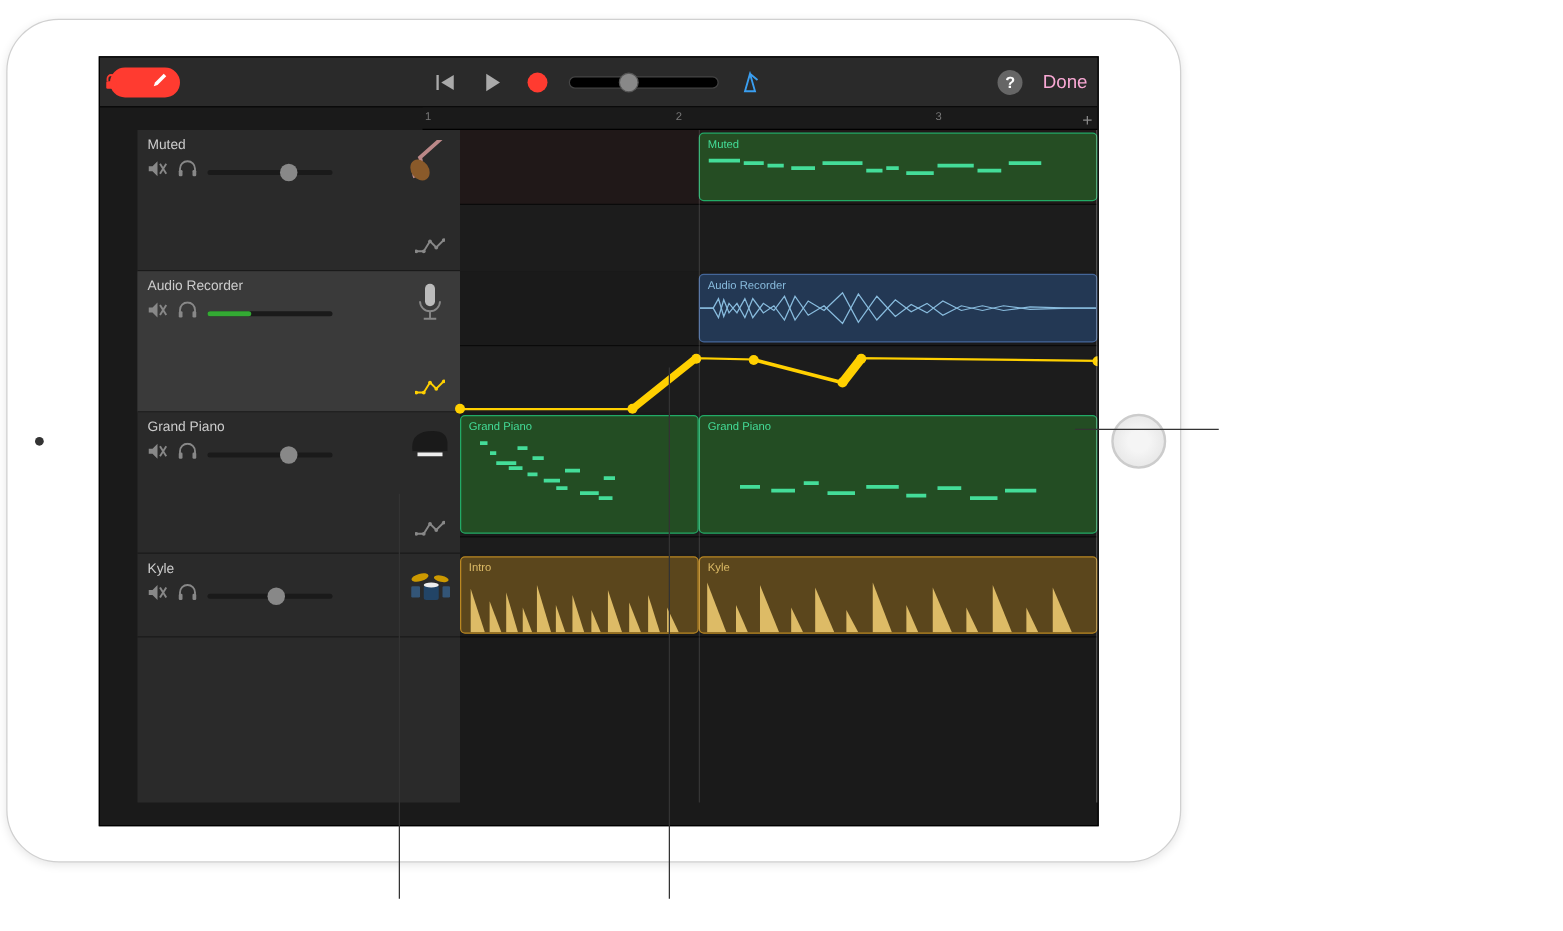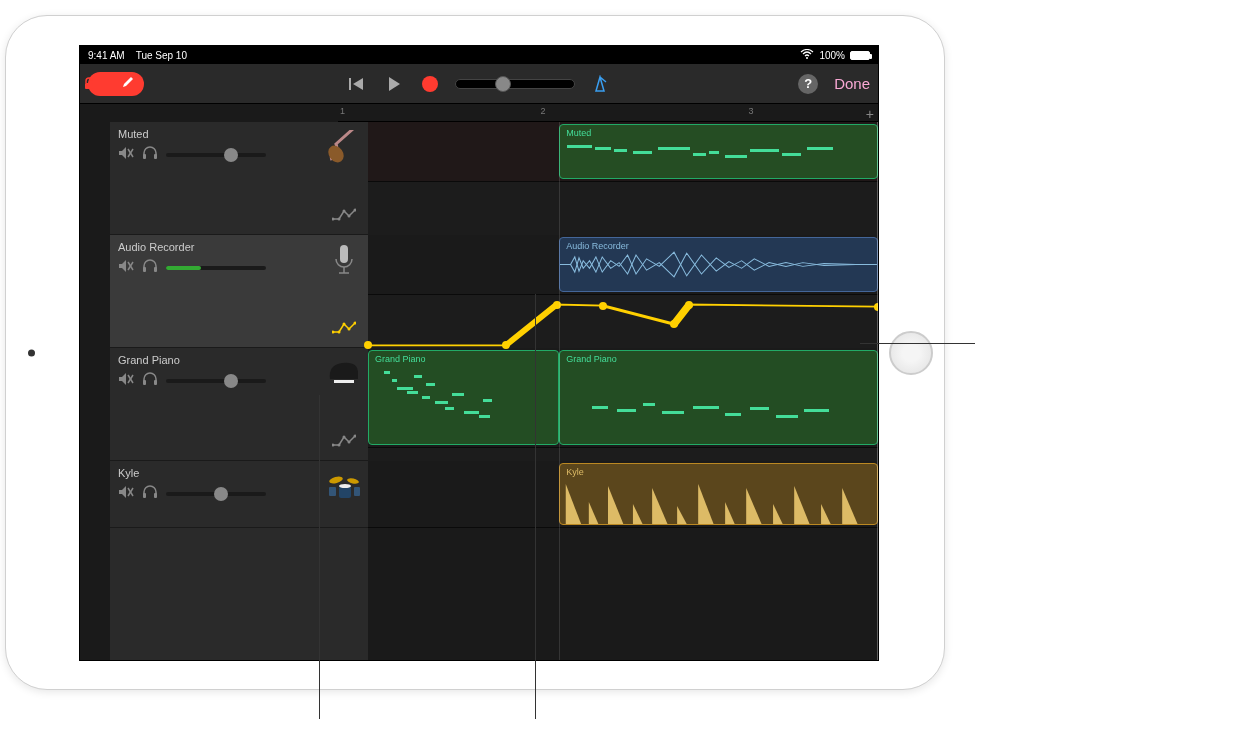--- a/index.html
+++ b/index.html
@@ -284,37 +284,20 @@
 </style>
 </head>
 <body>
 
 <div class="ipad-frame">
   <div class="camera"></div>
   <div class="home-button"></div>
 
   <div class="screen">
 
-    <div class="status-bar">
-      <div>
-        <span>9:41 AM</span>
-        &nbsp;&nbsp;
-        <span>Tue Sep 10</span>
-      </div>
-      <div class="status-right">
-        <span class="wifi-icon">
-          <svg width="14" height="10" viewBox="0 0 14 10">
-              <path d="M1 3 Q7 -2 13 3 M3 5 Q7 1 11 5 M5 7 Q7 5 9 7" stroke="#fff" stroke-width="1.2" fill="none"></path>
-              <circle cx="7" cy="9" r="1" fill="#fff"></circle>
-            </svg>
-        </span>
-        <span>100%</span>
-        <span class="battery-icon"></span>
-      </div>
-    </div>
 
     <div class="toolbar">
       <div class="lock-pill">
         <span class="unlock">
           <svg width="14" height="14" viewBox="0 0 14 14">
               <path d="M4 6 V4 a3 3 0 0 1 6 0" stroke="#ff3b30" stroke-width="1.5" fill="none"></path>
               <rect x="3" y="6" width="8" height="6" rx="1" fill="#ff3b30"></rect>
             </svg>
         </span>
         <span class="pencil">
@@ -591,20 +574,39 @@
             <div class="midi-note" style="top:55px;left:42%;width:8%"></div>
             <div class="midi-note" style="top:62px;left:52%;width:5%"></div>
             <div class="midi-note" style="top:56px;left:60%;width:6%"></div>
             <div class="midi-note" style="top:64px;left:68%;width:7%"></div>
             <div class="midi-note" style="top:58px;left:77%;width:8%"></div>
           </div>
         </div>
         <div class="autom-lane" style="top:326px;height:13px;"></div>
 
         <div class="lane" style="top:339px;height:67px;">
+          <div class="region amber" style="left:0;width:37.5%;">
+            <span class="region-label">Intro</span>
+            <svg width="100%" height="100%" viewBox="0 0 200 60" preserveAspectRatio="none" style="position:absolute;bottom:0;">
+              <g fill="#db6">
+                <path d="M8 60 L8 25 L20 60 Z"></path>
+                  <path d="M24 60 L24 35 L34 60 Z"></path>
+                <path d="M38 60 L38 28 L48 60 Z"></path>
+                  <path d="M52 60 L52 40 L60 60 Z"></path>
+                <path d="M64 60 L64 22 L76 60 Z"></path>
+                  <path d="M80 60 L80 38 L88 60 Z"></path>
+                <path d="M94 60 L94 30 L104 60 Z"></path>
+                  <path d="M110 60 L110 42 L118 60 Z"></path>
+                <path d="M124 60 L124 26 L136 60 Z"></path>
+                  <path d="M142 60 L142 36 L152 60 Z"></path>
+                <path d="M158 60 L158 30 L168 60 Z"></path>
+                  <path d="M174 60 L174 40 L184 60 Z"></path>
+              </g>
+            </svg>
+          </div>
           <div class="region amber" style="left:37.5%;right:0;">
             <span class="region-label">Kyle</span>
             <svg width="100%" height="100%" viewBox="0 0 330 60" preserveAspectRatio="none" style="position:absolute;bottom:0;">
               <g fill="#db6">
                 <path d="M6 60 L6 20 L22 60 Z"></path>
                   <path d="M30 60 L30 38 L40 60 Z"></path>
                 <path d="M50 60 L50 22 L66 60 Z"></path>
                   <path d="M76 60 L76 40 L86 60 Z"></path>
                 <path d="M96 60 L96 24 L112 60 Z"></path>
                   <path d="M122 60 L122 42 L132 60 Z"></path>

